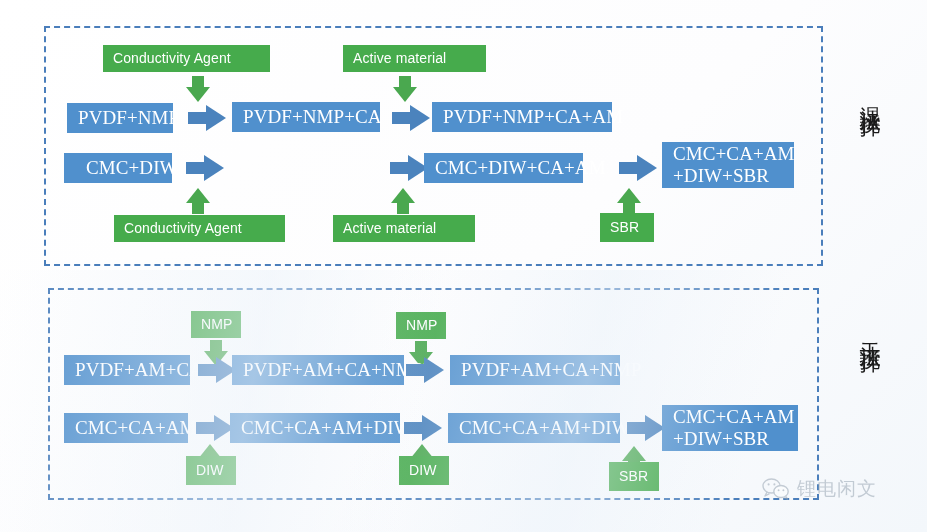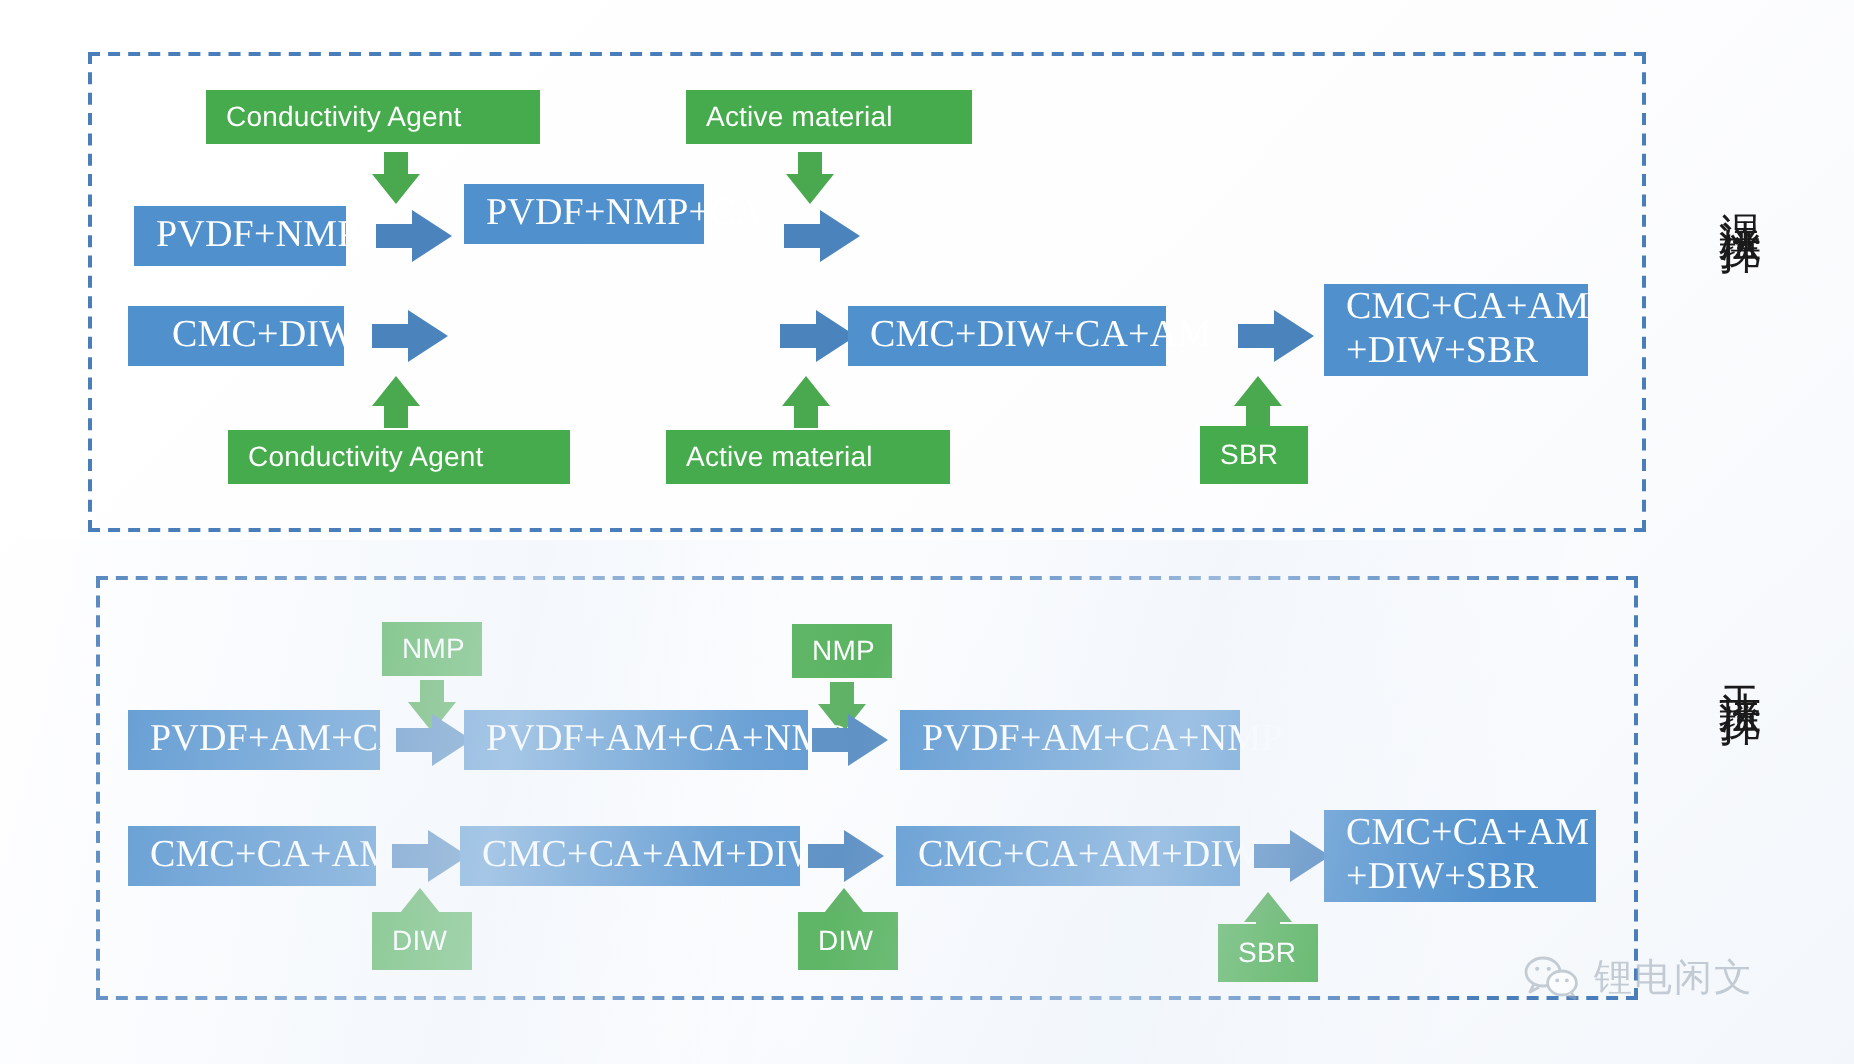--- a/index.html
+++ b/index.html
@@ -174,25 +174,26 @@
   <div class="arrow-down" style="left:393px; top:76px;">
     <div class="shaft"></div>
       <div class="head"></div>
   </div>
 
   <div class="node blue" style="left:67px; top:103px; width:106px; height:30px;">PVDF+NMP</div>
   <div class="arrow-right" style="left:188px; top:105px;">
     <div class="shaft"></div>
       <div class="head"></div>
   </div>
-  <div class="node blue" style="left:232px; top:92px; width:120px; height:30px;">PVDF+NMP+CA</div>
+  <div class="node blue" style="left:232px; top:102px; width:148px; height:30px;">PVDF+NMP+CA</div>
   <div class="arrow-right" style="left:392px; top:105px;">
     <div class="shaft"></div>
       <div class="head"></div>
   </div>
+  <div class="node blue" style="left:432px; top:102px; width:180px; height:30px;">PVDF+NMP+CA+AM</div>
 
   <div class="node blue" style="left:64px; top:153px; width:108px; height:30px;padding-left:22px;">CMC+DIW</div>
   <div class="arrow-right" style="left:186px; top:155px;">
     <div class="shaft"></div>
       <div class="head"></div>
   </div>
   <div class="arrow-right" style="left:390px; top:155px;">
     <div class="shaft"></div>
       <div class="head"></div>
   </div>

